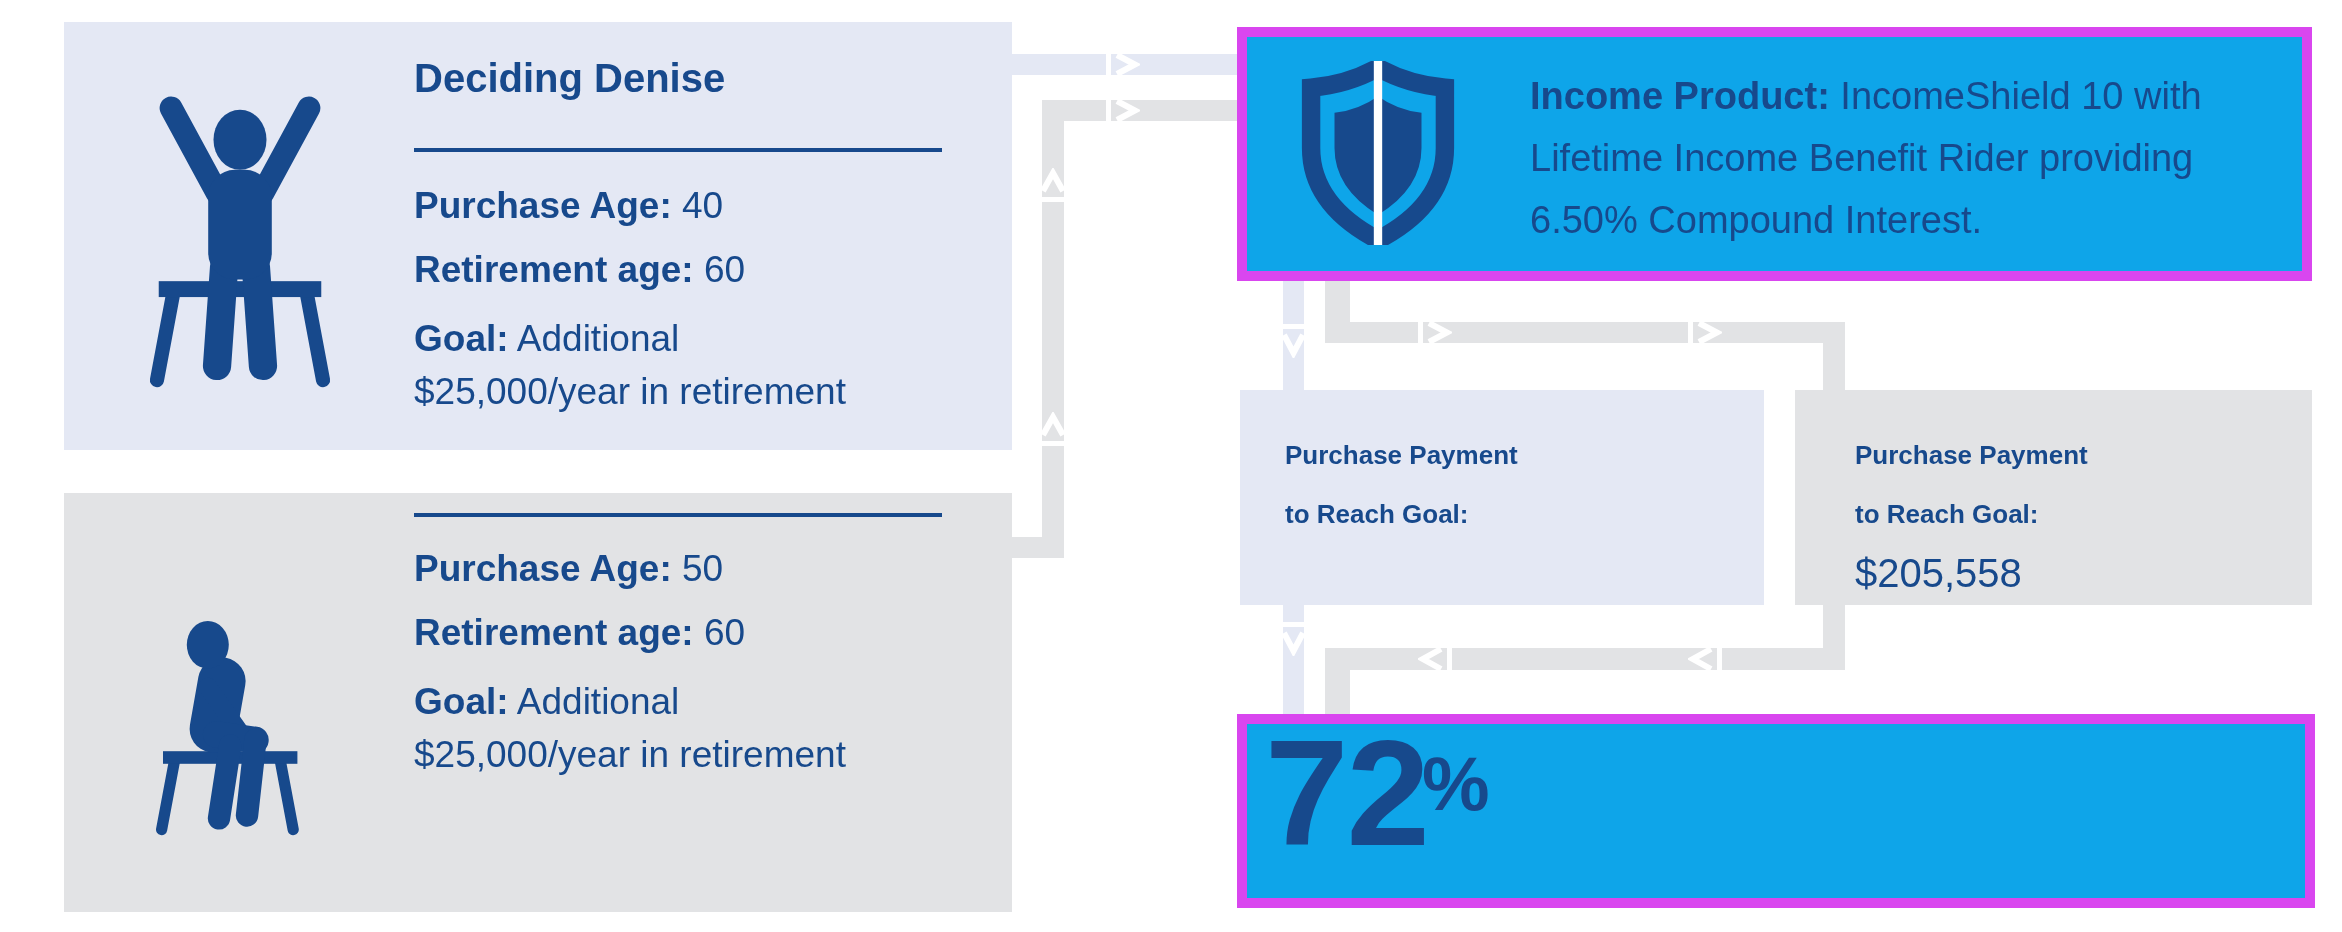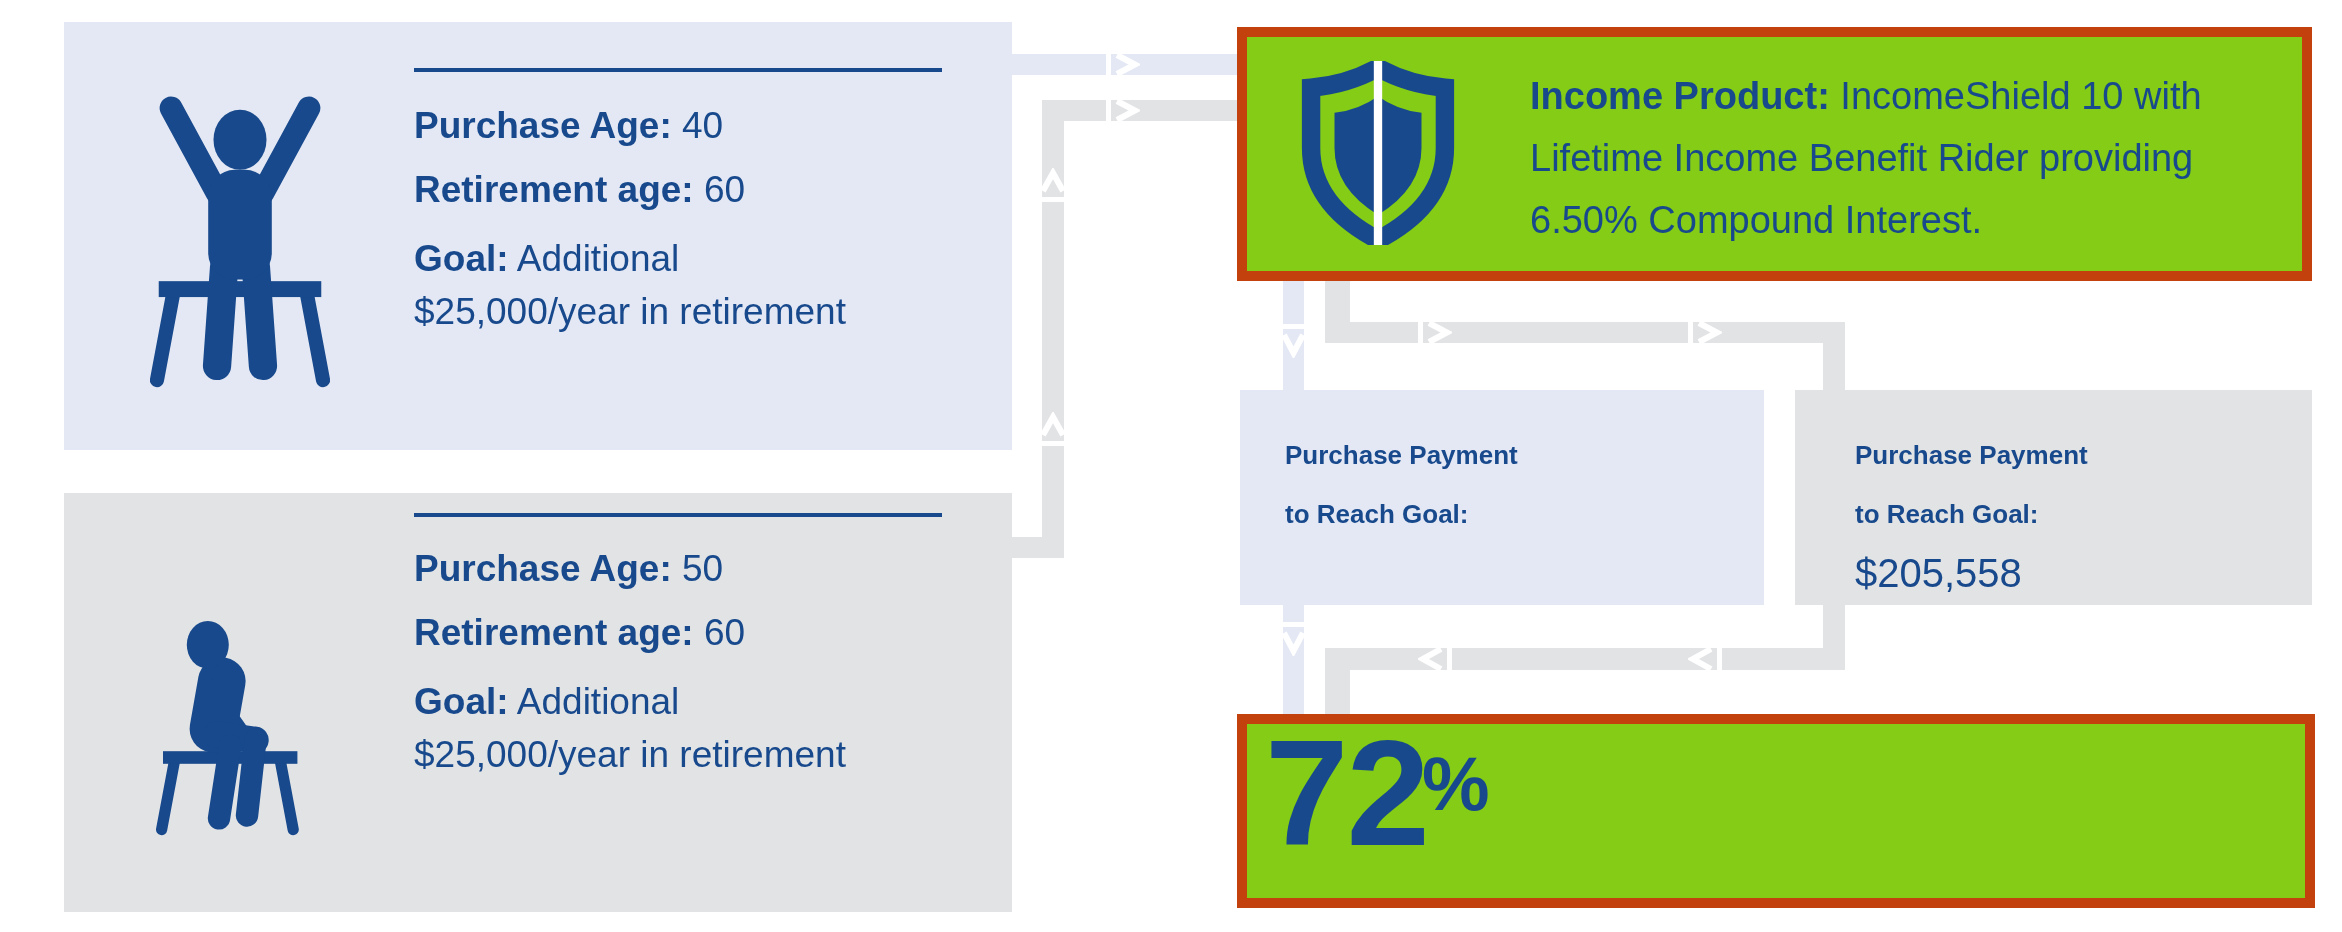--- a/index.html
+++ b/index.html
@@ -18,21 +18,21 @@
   .card-g{background:#e2e3e5;}
   .p-icon{position:absolute;line-height:0;}
   .p-content{position:absolute;left:350px;top:0;width:575px;}
   .p-heading{margin:0;font-size:40px;font-weight:bold;line-height:48px;}
   .p-rule{height:4px;background:#17498c;width:528px;border:0;margin:0;}
   .p-line{font-size:37px;line-height:64px;white-space:nowrap;}
   .p-goal-line{font-size:37px;line-height:53px;white-space:nowrap;}
   .bold{font-weight:bold;}
 
   
-  .framed{position:absolute;background:#84cc16;border:10px solid #c2410c;}
+  .framed{position:absolute;background:#0ea5e9;border:10px solid #d946ef;}
   .framed-inner{position:relative;width:100%;height:100%;}
 
   .prod-text{position:absolute;left:283px;top:28px;}
   .prod-line{font-size:38px;line-height:62px;white-space:nowrap;}
 
   .pp-box{position:absolute;}
   .pp-text{position:absolute;top:36px;}
   .pp-line{font-size:26px;font-weight:bold;line-height:59px;white-space:nowrap;}
   .pp-amount{font-size:40px;font-weight:normal;line-height:59px;white-space:nowrap;}
 
@@ -132,20 +132,21 @@
           <line x1="47" y1="60" x2="21" y2="12" stroke-width="13"></line>
           <line x1="73" y1="60" x2="99" y2="12" stroke-width="13"></line>
           <line x1="51" y1="102" x2="47" y2="158" stroke-width="16"></line>
           <line x1="69" y1="102" x2="73" y2="158" stroke-width="16"></line>
         </g>
         <ellipse cx="60" cy="30" rx="15" ry="17" fill="#17498c"></ellipse>
         <rect x="42" y="47" width="36" height="62" rx="15" fill="#17498c"></rect>
       </svg>
     </span>
     <div class="p-content">
+      <h2 class="p-heading" style="margin-top:32px;">Deciding Denise</h2>
       <hr class="p-rule" style="margin-top:46px;">
       <div class="p-line" style="margin-top:22px;"><span class="bold">Purchase Age:</span><span> 40</span></div>
       <div class="p-line"><span class="bold">Retirement age:</span><span> 60</span></div>
       <div class="p-goal-line" style="margin-top:10px;"><span class="bold">Goal:</span><span> Additional</span></div>
       <div class="p-goal-line">$25,000/year in retirement</div>
     </div>
   </div>
 
   <div class="card card-g" style="left:64px;top:493px;width:948px;height:419px;">
     <span class="p-icon" style="left:85px;top:95px;">

